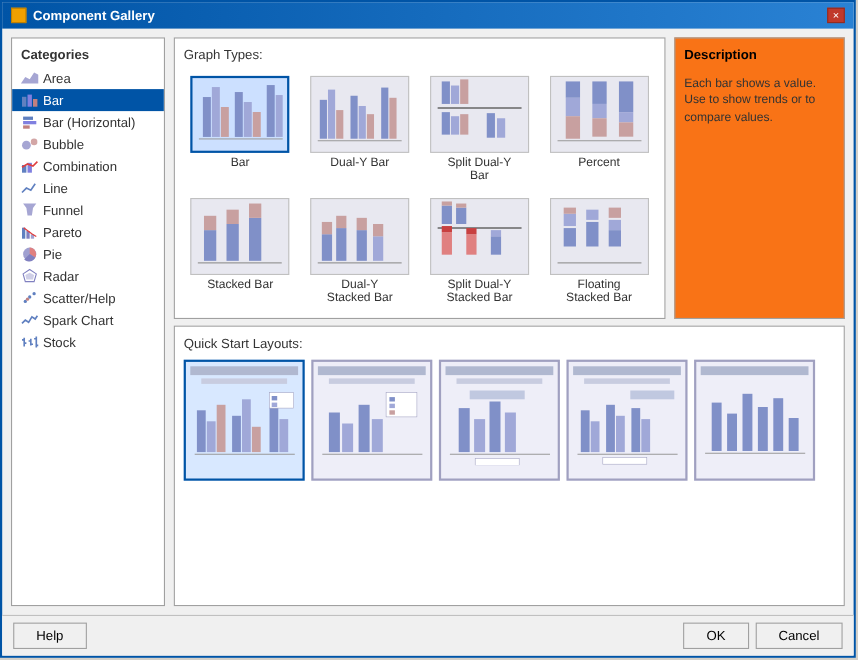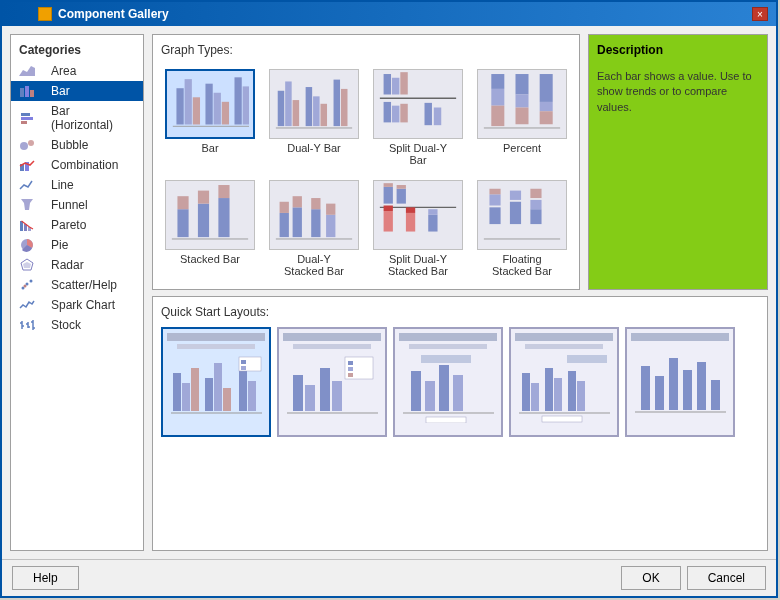--- a/index.html
+++ b/index.html
@@ -21,21 +21,20 @@
       padding: 4px 8px;
       display: flex;
       align-items: center;
       justify-content: space-between;
       height: 24px;
     }
     .title-bar-left {
       display: flex;
       align-items: flex-end;
       gap: 6px;
-      margin-left: 28px;
     }
     .title-icon {
       width: 14px; height: 14px;
       background: #f0a000;
       display: inline-block;
       border: 1px solid #c08000;
     }
     .title-text { font-weight: bold; font-size: 12px; }
     .close-btn {
       width: 16px; height: 14px;
@@ -61,21 +60,21 @@
       border: 1px solid #a0a0a0;
       padding: 4px 0;
       overflow-y: auto;
     }
     .sidebar-header {
       padding: 4px 8px;
       font-weight: bold;
       color: #333;
     }
     .sidebar-item {
-      padding: 3px 8px 3px 40px;
+      padding: 3px 8px 3px 28px;
       cursor: pointer;
       display: flex;
       align-items: center;
       gap: 4px;
       position: relative;
       color: #333;
     }
     .sidebar-item.selected {
       background: #0054a6;
       color: white;
@@ -138,22 +137,22 @@
     }
     .graph-label {
       margin-top: 3px;
       font-size: 11px;
       text-align: center;
       color: #333;
     }
 
     
     .desc-panel {
-      width: 180px;
-      background: #84cc16;
+      width: 155px;
+      background: #f97316;
       border: 1px solid #a0a0a0;
       padding: 8px;
     }
     .desc-title { font-weight: bold; margin-bottom: 6px; }
     .desc-text { font-size: 11px; color: #333; line-height: 1.4; margin-top: 12px; }
 
     
     .top-row {
       display: flex;
       gap: 8px;

